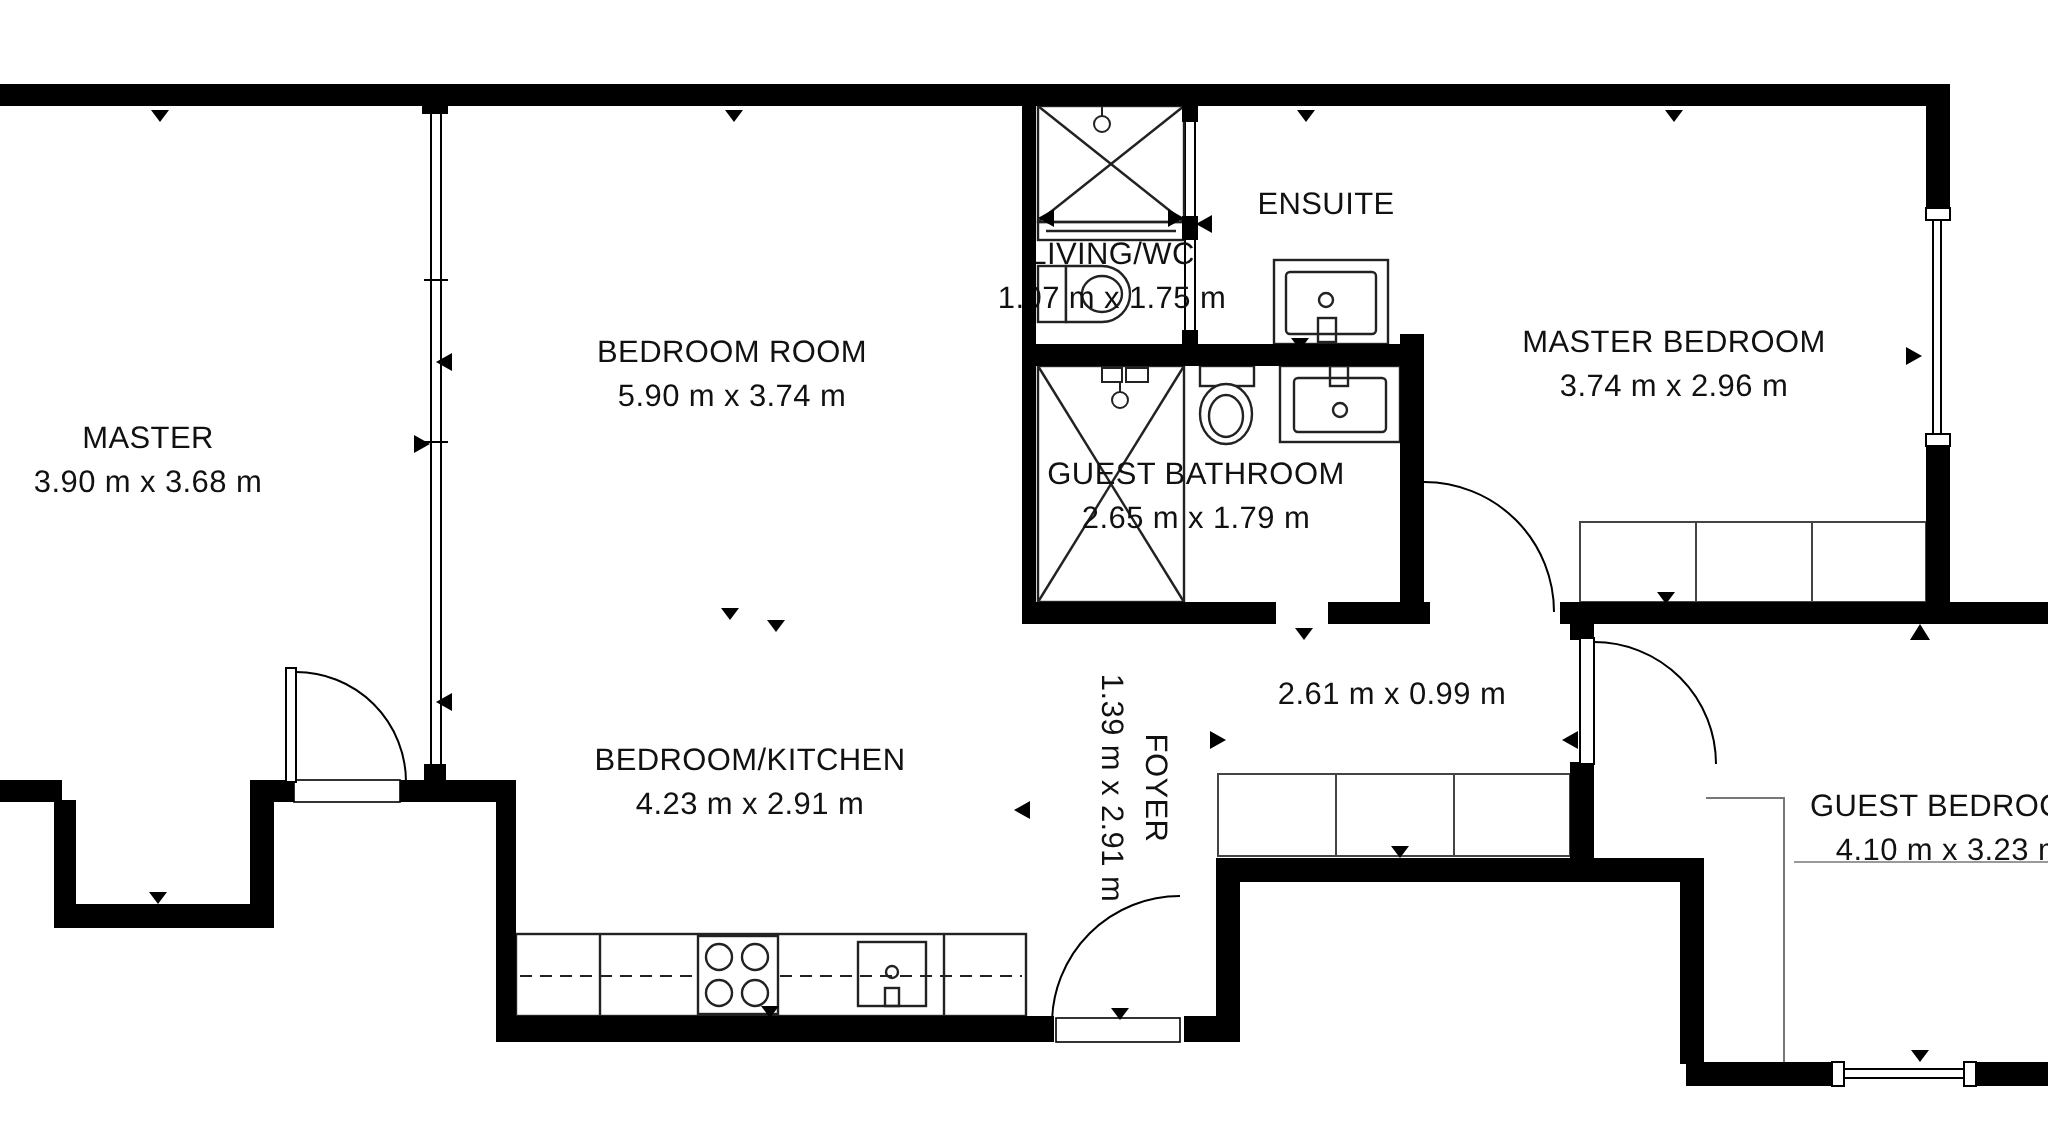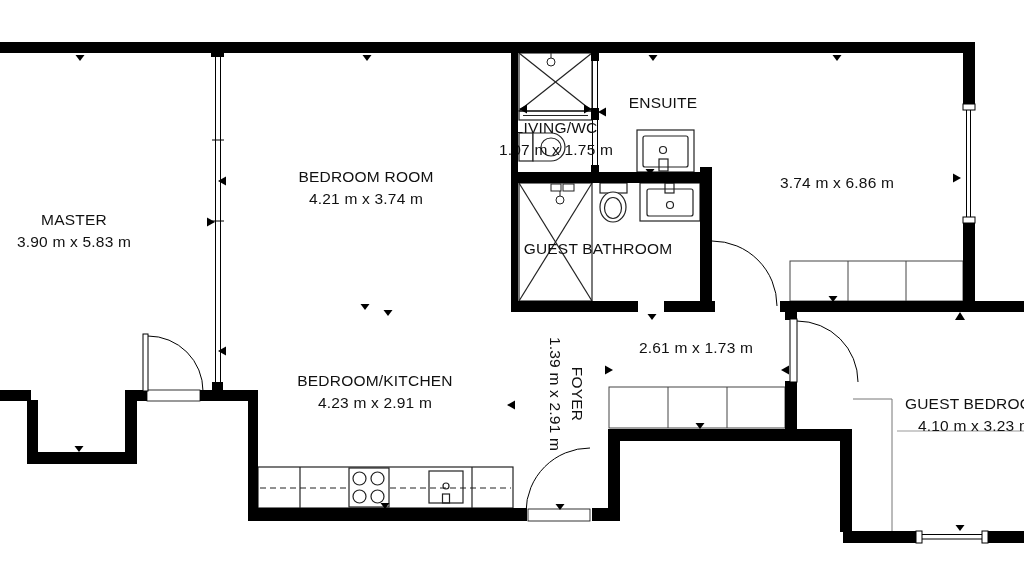--- a/index.html
+++ b/index.html
@@ -120,41 +120,43 @@
     </g>
 
     <g stroke="#777" fill="none" stroke-width="1">
       <polyline points="853,399 892,399 892,531"></polyline>
       <line x1="897" y1="431" x2="1024" y2="431" stroke="#999"></line>
     </g>
   </svg>
 
   <div class="room-label" style="left:74px;top:231px">
     <div>MASTER</div>
-    <div>3.90 m x 5.83 m</div>
+    <div>3.90 m x 3.68 m</div>
   </div>
   <div class="room-label" style="left:366px;top:188px">
     <div>BEDROOM ROOM</div>
-    <div>4.21 m x 3.74 m</div>
+    <div>5.90 m x 3.74 m</div>
   </div>
   <div class="room-label" style="left:556px;top:139px">
     <div>LIVING/WC</div>
     <div>1.07 m x 1.75 m</div>
   </div>
   <div class="room-label" style="left:663px;top:103px">
     <div>ENSUITE</div>
   </div>
   <div class="room-label" style="left:837px;top:183px">
-    <div>3.74 m x 6.86 m</div>
+    <div>MASTER BEDROOM</div>
+    <div>3.74 m x 2.96 m</div>
   </div>
   <div class="room-label" style="left:598px;top:249px">
     <div>GUEST BATHROOM</div>
+    <div>2.65 m x 1.79 m</div>
   </div>
   <div class="room-label" style="left:696px;top:348px">
-    <div>2.61 m x 1.73 m</div>
+    <div>2.61 m x 0.99 m</div>
   </div>
   <div class="room-label" style="left:375px;top:392px">
     <div>BEDROOM/KITCHEN</div>
     <div>4.23 m x 2.91 m</div>
   </div>
   <div class="room-label rot" style="left:566px;top:394px">
     <div>FOYER</div>
     <div>1.39 m x 2.91 m</div>
   </div>
   <div class="room-label" style="left:975px;top:415px">

